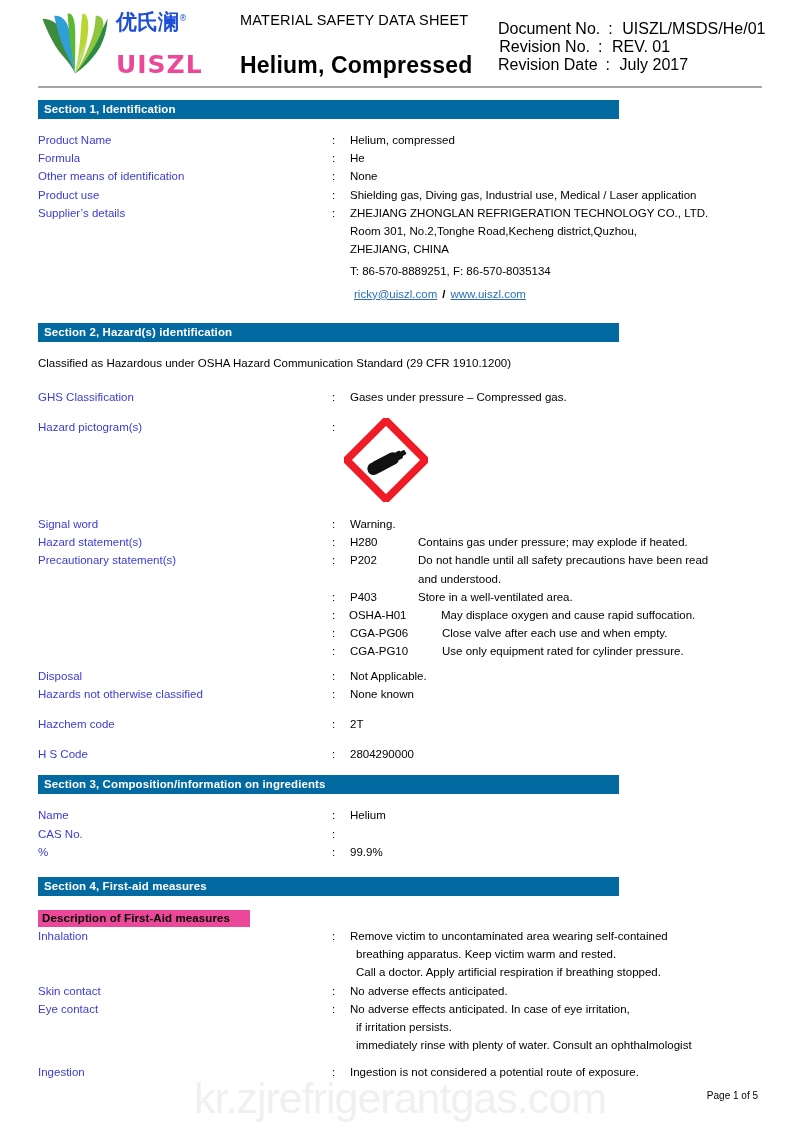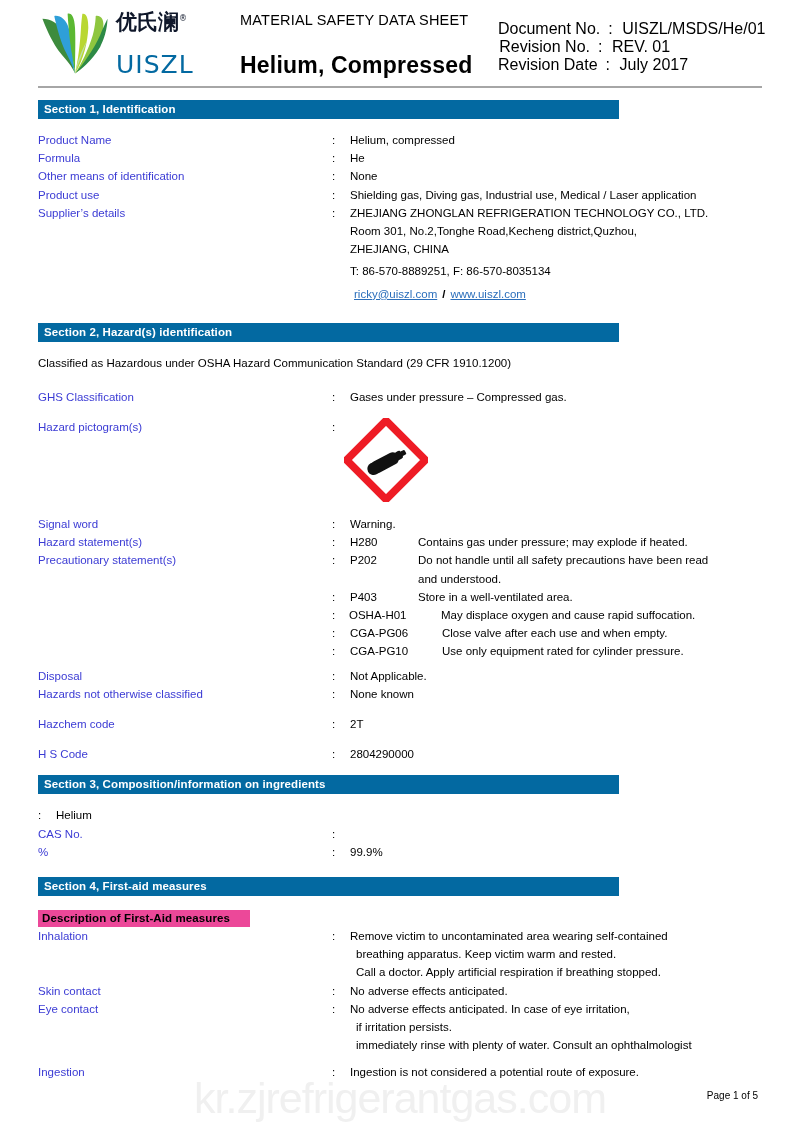--- a/index.html
+++ b/index.html
@@ -46,35 +46,35 @@
   .logo-text {
     margin-left: 4px;
     display: flex;
     flex-direction: column;
     justify-content: center;
   }
 
   .logo-cn {
     font-size: 21px;
     font-weight: bold;
-    color: #0f172a;
+    color: #1d4ed8;
     letter-spacing: 0px;
     line-height: 1.05;
     position: relative;
     font-family: "DejaVu Sans", sans-serif;
   }
   .logo-cn .reg {
     font-size: 8px;
     vertical-align: super;
     font-weight: normal;
   }
   .logo-en {
     font-size: 25px;
-    font-weight: normal;
-    color: #0369a1;
+    font-weight: bold;
+    color: #ec4899;
     letter-spacing: 1px;
     line-height: 1.0;
     margin-top: 19px;
     font-family: "DejaVu Sans", sans-serif;
   }
 
   .title-block {
     flex: 1 1 auto;
     padding-left: 12px;
     padding-top: 4px;
@@ -505,20 +505,21 @@
       <div class="row-value value-indent">2804290000</div>
     </div>
 
     <div class="spacer-12"></div>
 
     
     <div class="section-bar">Section 3, Composition/information on ingredients</div>
     <div class="spacer-12"></div>
 
     <div class="row">
+      <div class="row-label">Name</div>
       <div class="row-colon">:</div>
       <div class="row-value value-indent">Helium</div>
     </div>
     <div class="row">
       <div class="row-label">CAS No.</div>
       <div class="row-colon">:</div>
     </div>
     <div class="row">
       <div class="row-label">%</div>
       <div class="row-colon">:</div>

